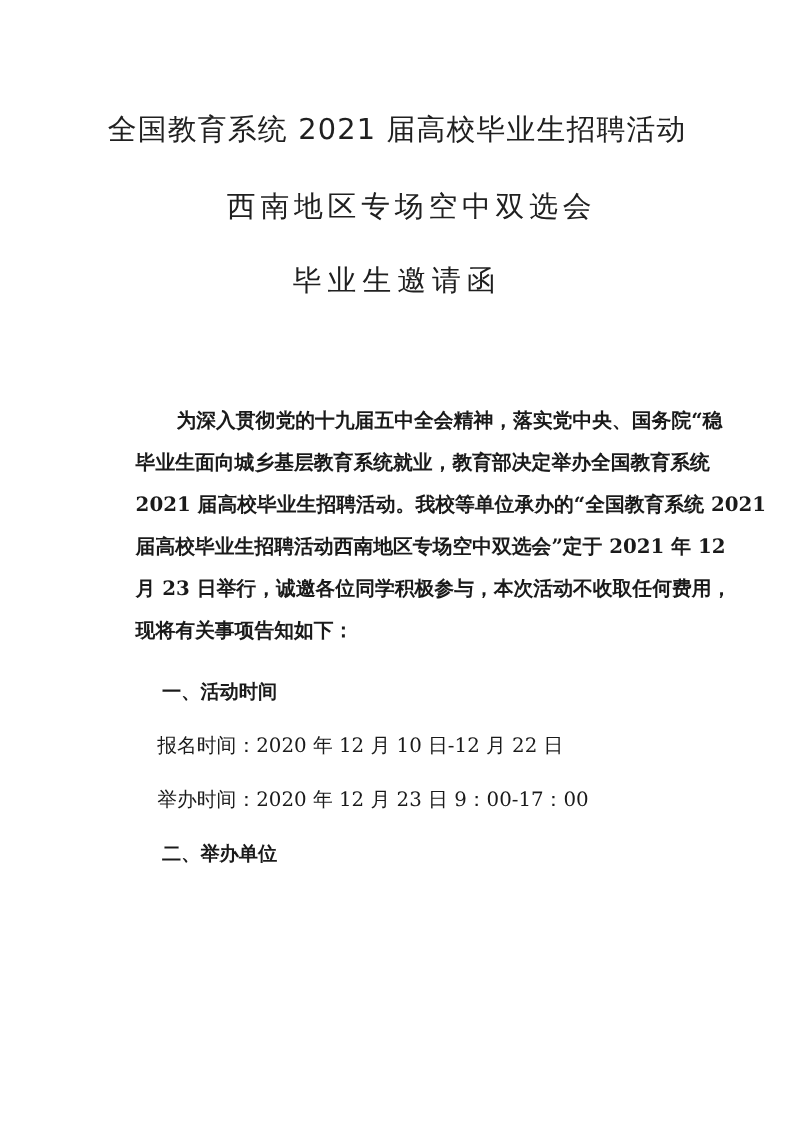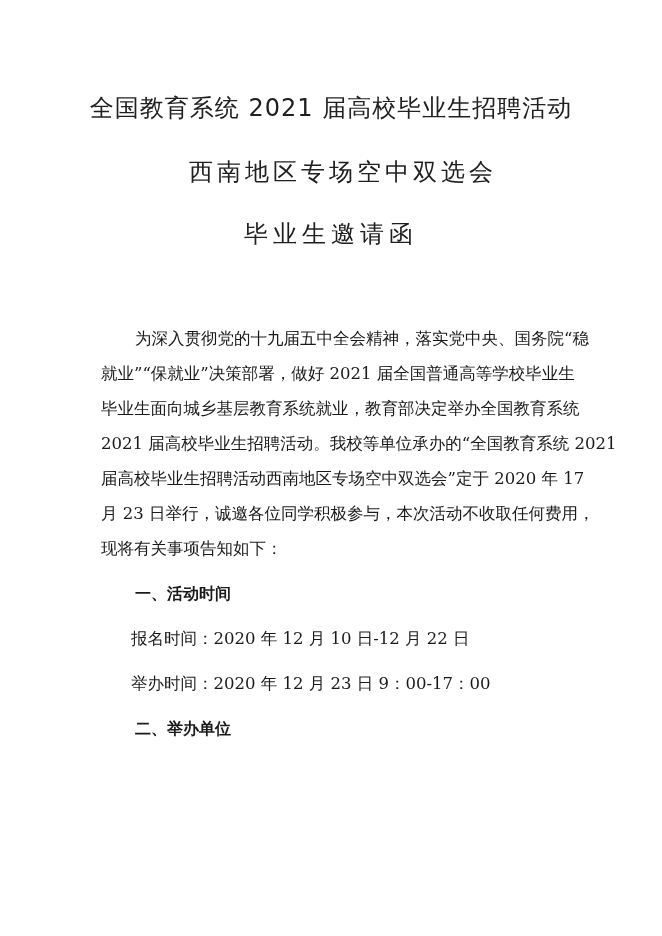--- a/index.html
+++ b/index.html
@@ -39,23 +39,24 @@
 
     .body {
       position: absolute;
       left: 97px;
       top: 317px;
       width: 470px;
       font-size: 16.5px;
       line-height: 35px;
     }
     .para {
-      margin: 4px;
+      margin: 16px;
       text-indent: 34px;
       text-align: justify;
+      font-weight: bold;
     }
     .para .line { display: block; text-indent: 0; white-space: nowrap; }
     .para .line.first { padding-left: 34px; }
 
     .section-heading {
       margin: 4px;
       margin-top: 10px;
       padding-left: 34px;
       font-family: "DejaVu Sans", "Liberation Sans", sans-serif;
       font-weight: bold;
@@ -85,24 +86,23 @@
 
 <div class="page">
 
   <h1 class="title t1">全国教育系统 2021 届高校毕业生招聘活动</h1>
   <h1 class="title t2">西南地区专场空中双选会</h1>
   <h1 class="title t3">毕业生邀请函</h1>
 
   <div class="body">
     <p class="para" style="text-indent:0">
       <span class="line first">为深入贯彻党的十九届五中全会精神，落实党中央、国务院“稳</span>
-      <span class="line">就业”“保就业”决策部署，做好 2021 届全国普通高等学校毕业生</span>
       <span class="line">毕业生面向城乡基层教育系统就业，教育部决定举办全国教育系统</span>
       <span class="line">2021 届高校毕业生招聘活动。我校等单位承办的“全国教育系统 2021</span>
-      <span class="line">届高校毕业生招聘活动西南地区专场空中双选会”定于 2020 年 17</span>
+      <span class="line">届高校毕业生招聘活动西南地区专场空中双选会”定于 2021 年 12</span>
       <span class="line">月 23 日举行，诚邀各位同学积极参与，本次活动不收取任何费用，</span>
       <span class="line">现将有关事项告知如下：</span>
     </p>
 
     <h2 class="section-heading">一、活动时间</h2>
     <p class="item">报名时间：2020 年 12 月 10 日-12 月 22 日</p>
     <p class="item">举办时间：2020 年 12 月 23 日 9：00-17：00</p>
 
     <h2 class="section-heading">二、举办单位</h2>
   </div>

